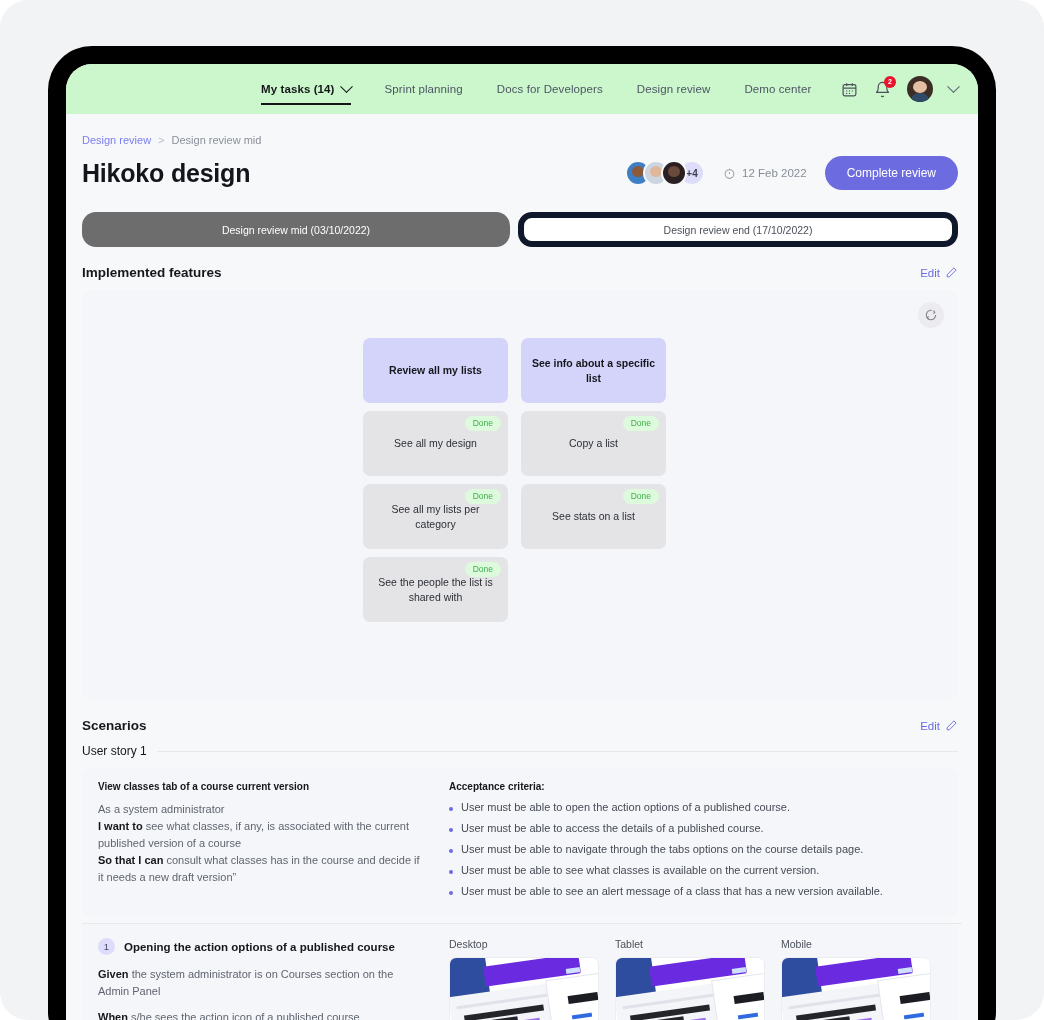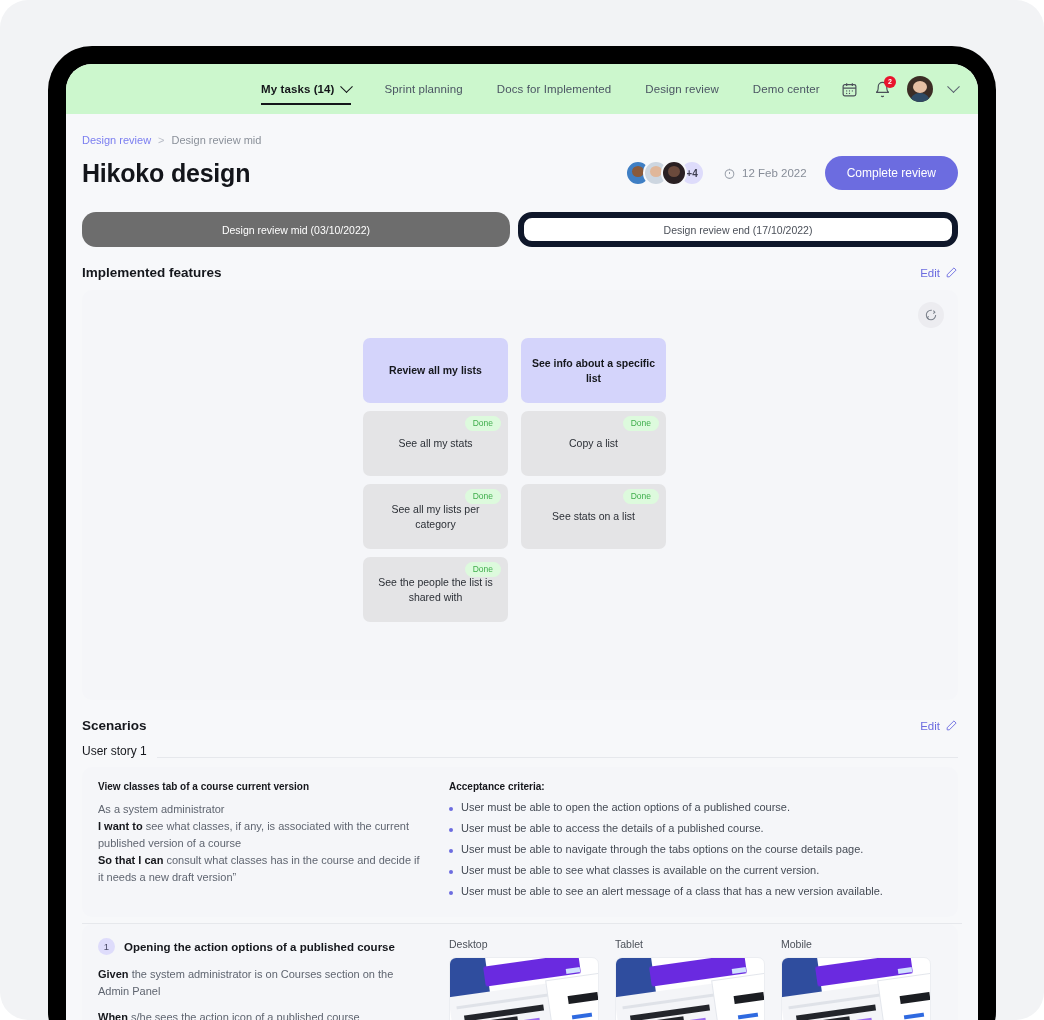--- a/index.html
+++ b/index.html
@@ -290,21 +290,21 @@
     top: 5px; right: 7px;
     background: #ddfadd;
     color: #3fae4c;
     font-size: 8.5px;
     padding: 2px 8px;
     border-radius: 8px;
   }
 
   
   .userstory-row {
-    display: flex; align-items: flex-end; gap: 10px;
+    display: flex; align-items: center; gap: 10px;
     padding: 11px 20px 0 16px;
   }
   .userstory-label { font-size: 12px; color: #15171c; white-space: nowrap; }
   .userstory-rule { flex: 1; height: 1px; background: #e6e8ec; }
 
   .story-card {
     margin: 9px 20px 0 16px;
     background: #f5f6f9;
     border-radius: 10px;
     padding: 14px 16px 0 16px;
@@ -383,21 +383,21 @@
 
 <div class="device-screen">
 
   <div class="topnav">
     <div class="nav-tabs">
       <div class="nav-tab active">
         <span>My tasks (14)</span>
         <span class="chev"></span>
       </div>
       <div class="nav-tab">Sprint planning</div>
-      <div class="nav-tab">Docs for Implemented</div>
+      <div class="nav-tab">Docs for Developers</div>
       <div class="nav-tab">Design review</div>
       <div class="nav-tab">Demo center</div>
     </div>
 
     <div class="nav-right">
       <div class="icon-btn">
         <svg width="17" height="17" viewBox="0 0 24 24" fill="none" stroke="#4b5059" stroke-width="1.7">
           <rect x="3" y="5" width="18" height="16" rx="2.5"></rect>
           <path d="M3 10h18M8 3v4M16 3v4"></path>
           <circle cx="8" cy="14" r=".9" fill="#4b5059" stroke="none"></circle>
@@ -473,21 +473,21 @@
       <div class="cards-grid">
         <div class="fcard purple">
           <span>Review all my lists</span>
         </div>
         <div class="fcard purple">
           <span>See info about a specific list</span>
         </div>
 
         <div class="fcard grey">
           <span class="done-pill">Done</span>
-          <span>See all my stats</span>
+          <span>See all my design</span>
         </div>
         <div class="fcard grey">
           <span class="done-pill">Done</span>
           <span>Copy a list</span>
         </div>
 
         <div class="fcard grey">
           <span class="done-pill">Done</span>
           <span>See all my lists per category</span>
         </div>

